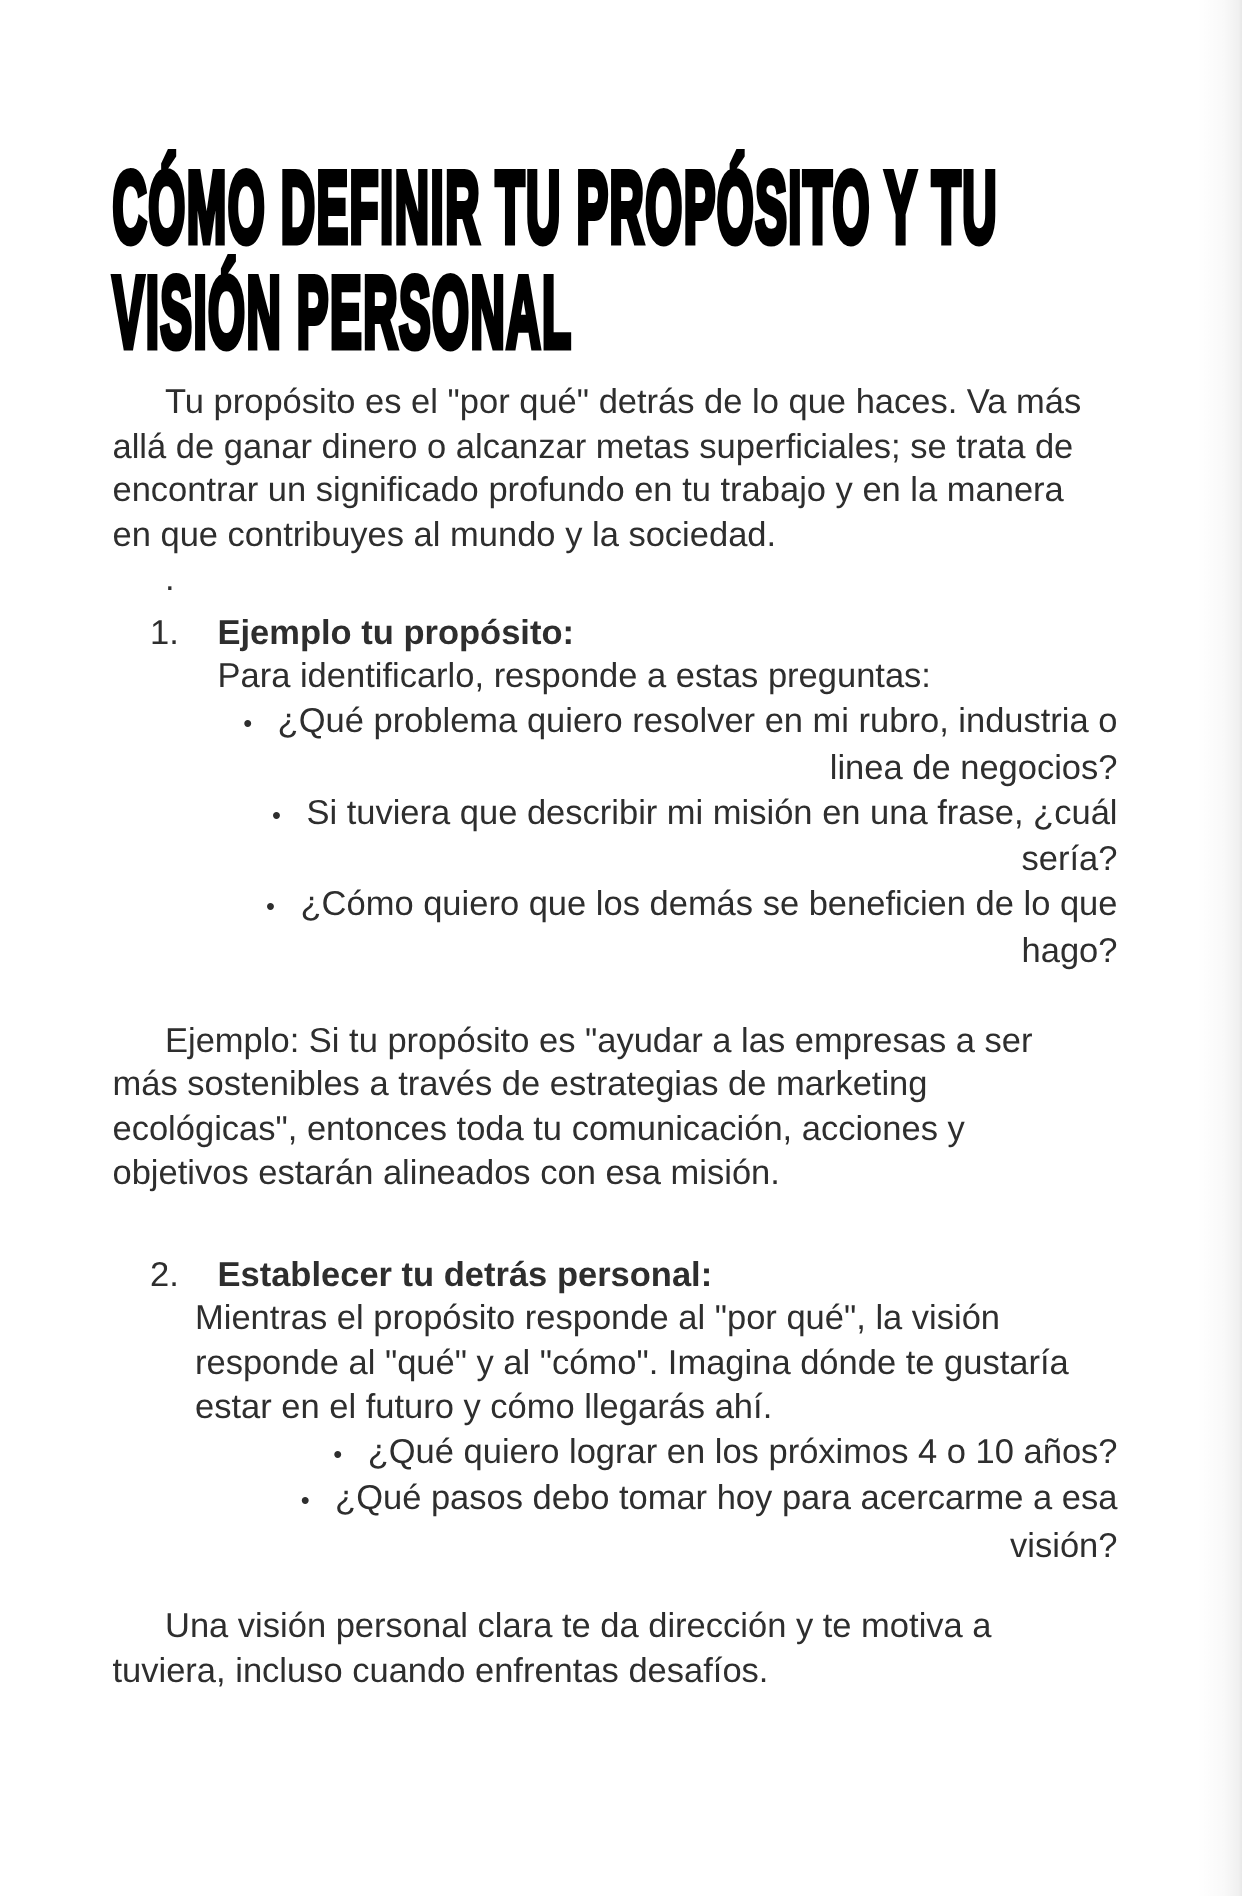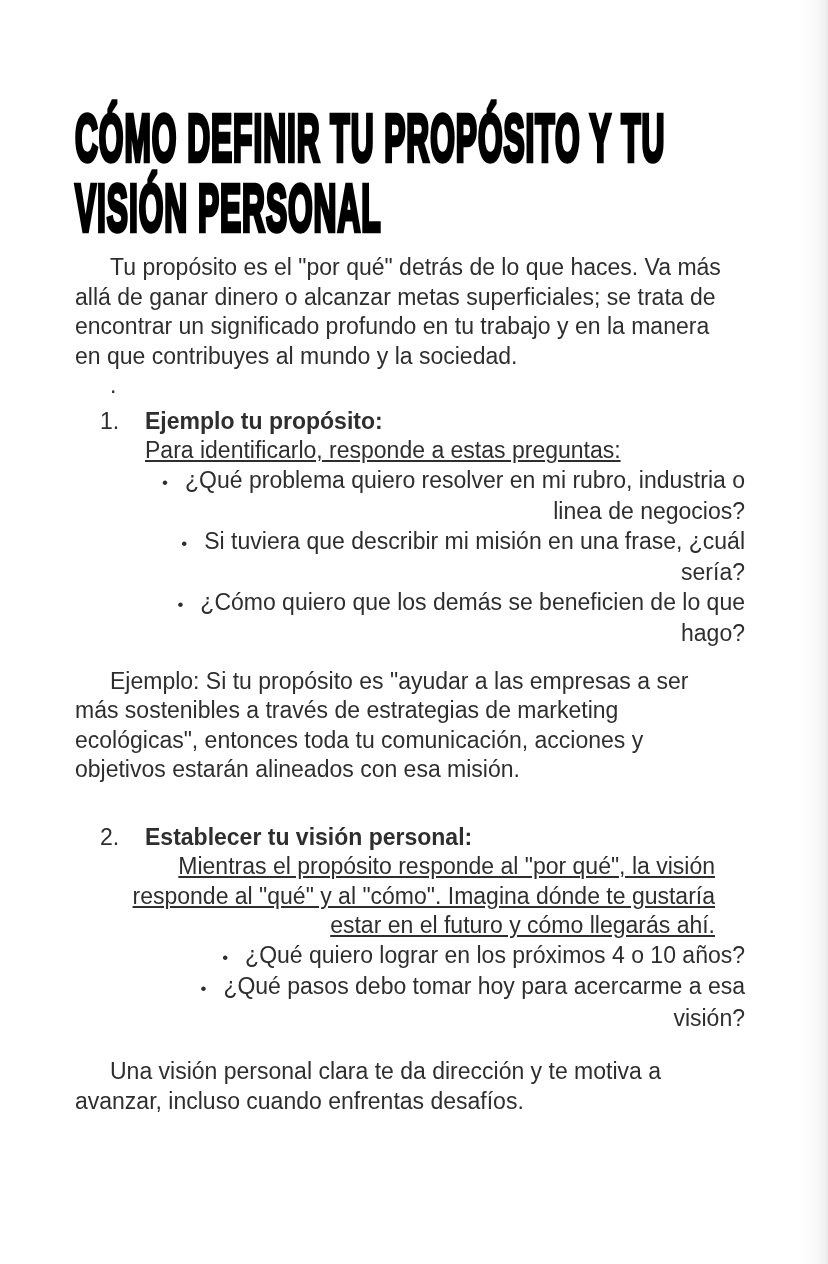--- a/index.html
+++ b/index.html
@@ -51,36 +51,34 @@
     position: absolute;
     left: 25px; top: 0;
     font-weight: normal;
   }
   .item-heading {
     padding-left: 70px;
     font-weight: bold;
   }
   .item-body {
     padding-left: 70px;
-    text-decoration: underline;
   }
   .item-body.narrow {
     padding-left: 55px;
     width: 640px; 
-    text-align: right;
   }
   .bullets { width: 670px; text-align: right; }
   .bullet {
     text-indent: 58px;
   }
   .bullet .dot {
     font-size: 17px;
     padding-right: 17px;
   }
-  .example { margin-top: 18px; }
+  .example { margin-top: 30px; }
   .closing { margin-top: 24px; }
   
   .page-edge {
     position: absolute;
     top: 0; right: 0;
     width: 30px; height: 100%;
     background: linear-gradient(to right, rgba(0,0,0,0) 0%, rgba(0,0,0,0.025) 60%, rgba(0,0,0,0.06) 92%, rgba(0,0,0,0.09) 100%);
     pointer-events: none;
   }
 </style>
@@ -107,26 +105,26 @@
         <div class="bullet"><span class="dot">•</span><span>¿Qué problema quiero resolver en mi rubro, industria o linea de negocios?</span></div>
         <div class="bullet"><span class="dot">•</span><span>Si tuviera que describir mi misión en una frase, ¿cuál sería?</span></div>
         <div class="bullet"><span class="dot">•</span><span>¿Cómo quiero que los demás se beneficien de lo que hago?</span></div>
       </div>
     </div>
 
     <div class="para example">Ejemplo: Si tu propósito es "ayudar a las empresas a ser más sostenibles a través de estrategias de marketing ecológicas", entonces toda tu comunicación, acciones y objetivos estarán alineados con esa misión.</div>
 
     <div class="list-item second">
       <span class="item-number">2.</span>
-      <div class="item-heading">Establecer tu visión personal:</div>
+      <div class="item-heading">Establecer tu detrás personal:</div>
       <div class="item-body narrow">Mientras el propósito responde al "por qué", la visión responde al "qué" y al "cómo". Imagina dónde te gustaría estar en el futuro y cómo llegarás ahí.</div>
       <div class="bullets">
         <div class="bullet"><span class="dot">•</span><span>¿Qué quiero lograr en los próximos 4 o 10 años?</span></div>
         <div class="bullet"><span class="dot">•</span><span>¿Qué pasos debo tomar hoy para acercarme a esa visión?</span></div>
       </div>
     </div>
 
-    <div class="para closing">Una visión personal clara te da dirección y te motiva a avanzar, incluso cuando enfrentas desafíos.</div>
+    <div class="para closing">Una visión personal clara te da dirección y te motiva a tuviera, incluso cuando enfrentas desafíos.</div>
 
   </div>
 
   <div class="page-edge"></div>
 </div>
 
 </body></html>

